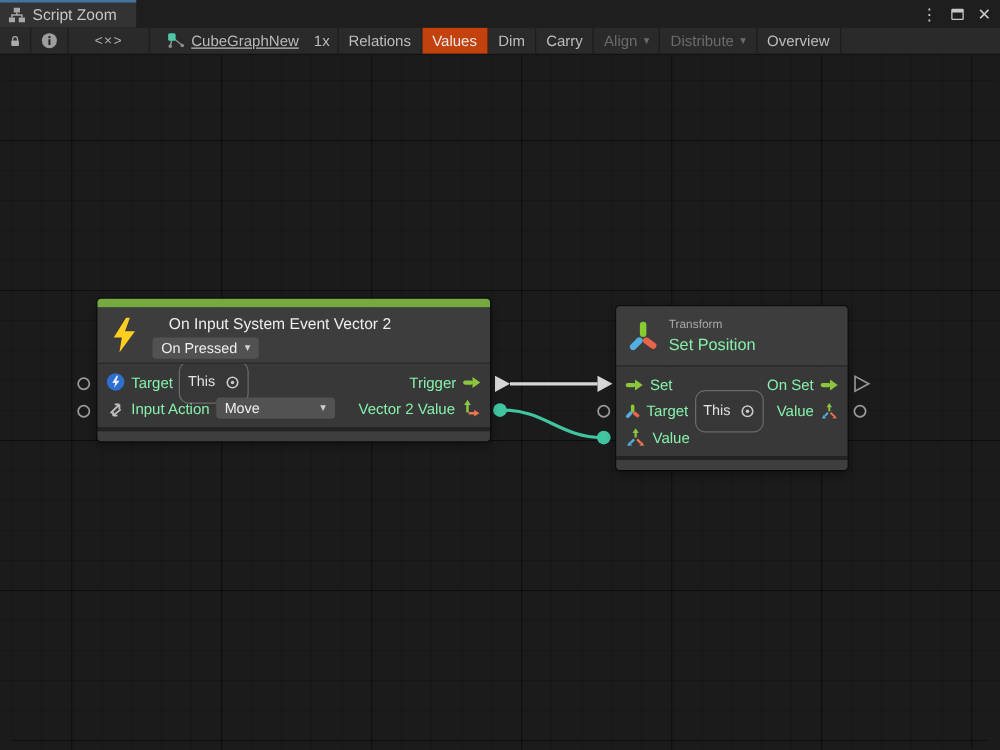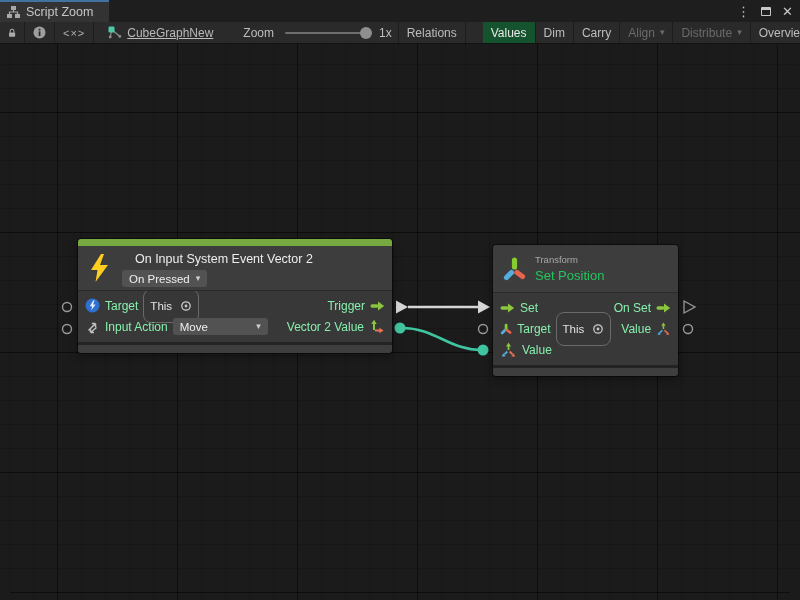--- a/index.html
+++ b/index.html
@@ -24,21 +24,21 @@
   .maximize-box { width:10px; height:9px; border:1px solid #C8C8C8; border-top-width:3px; border-radius:1px; }
 
   
   .toolbar {
     height:22px; background:#2A2A2A; border-bottom:1px solid #121212;
     display:flex; align-items:stretch; flex-shrink:0;
     font-size:12px; color:#BDBDBD; white-space:nowrap; overflow:hidden;
   }
   .tseg { display:flex; align-items:center; justify-content:center; border-right:1px solid #1D1D1D; padding:0 8px; gap:5px; }
   .tseg.no-sep { border-right:none; }
-  .tbtn.active { background:#14532d; color:#E8E8E8;margin-left:17px; }
+  .tbtn.active { background:#c2410c; color:#E8E8E8; }
   .tbtn.disabled { color:#6B6B6B; }
   .code-glyph { font-size:11px; letter-spacing:1px; color:#B0B0B0; }
   .zoom-area { border-right:none; padding-right:4px; }
   .slider-track { width:86px; height:2px; background:#6F6F6F; border-radius:1px; position:relative; margin-left:6px; }
   .slider-handle { position:absolute; right:-1px; top:-5px; width:12px; height:12px; border-radius:50%; background:#8F8F8F; }
   .zoom-val { padding:0 6px 0 4px; display:flex; align-items:center; border-right:1px solid #1D1D1D; }
   .graph-name { color:#B9B9B9; }
 
   
   .canvas {
@@ -62,21 +62,21 @@
   .node-footer { height:8px; background:#3E3E3E; border-radius:0 0 3px 3px; }
 
   #event-node { left:78px; top:195px; width:314px; }
   .event-header { height:45px; background:#3D3D3D; border-bottom:1px solid #2A2A2A; position:relative; }
   .event-title { position:absolute; left:57px; top:6px; font-size:12.5px; color:#EDEDED; }
   .mode-dd { position:absolute; left:44px; top:24px;text-align:center; }
 
   #set-node { left:493px; top:201px; width:185px; }
   .set-header { height:48px; background:#3D3D3D; border-bottom:1px solid #2A2A2A; position:relative; border-radius:3px 3px 0 0; }
   .set-cat { position:absolute; left:42px; top:9px; font-size:9.5px; color:#A8A8A8; }
-  .set-title { position:absolute; left:42px; top:23px; font-size:13px; color:#22c55e; }
+  .set-title { position:absolute; left:42px; top:23px; font-size:13px; color:#86efac; }
   .hdr-icon { position:absolute; left:9px; top:10px; }
 
   .port-row { height:21px; display:flex; align-items:center; padding:0 7px; gap:5px; }
   .row-label { font-size:12px; color:#86efac; }
   .spacer { flex:1; }
 
   .chip {
     display:inline-flex; align-items:center; gap:8px; height:34px; padding:0 6px;
     border:1px solid #6A6A6A; border-radius:8px; background:#373737;
     color:#E2E2E2; font-size:11.5px; cursor:default;
@@ -131,26 +131,20 @@
     </div>
     <div class="tseg no-sep" style="padding-left:14px;text-decoration:underline;">
       <svg width="14" height="13" viewBox="0 0 14 13">
         <line x1="4" y1="4" x2="11.5" y2="10" stroke="#8F8F8F" stroke-width="1.2"></line>
         <line x1="3.5" y1="5" x2="2.3" y2="10.8" stroke="#8F8F8F" stroke-width="1.2"></line>
         <rect x="0.5" y="0.5" width="6" height="6" rx="1.2" fill="#4EC9A8"></rect>
         <circle cx="11.8" cy="10.4" r="1.4" fill="#8F8F8F"></circle>
         <circle cx="2.2" cy="11" r="1.4" fill="#8F8F8F"></circle>
       </svg>
       <span class="graph-name">CubeGraphNew</span>
-    </div>
-    <div class="tseg no-sep zoom-area" style="padding-left:22px;">
-      <span>Zoom</span>
-      <span class="slider-track">
-        <span class="slider-handle"></span>
-      </span>
     </div>
     <div class="zoom-val">1x</div>
     <div class="tseg tbtn">Relations</div>
     <div class="tseg tbtn active">Values</div>
     <div class="tseg tbtn">Dim</div>
     <div class="tseg tbtn">Carry</div>
     <div class="tseg tbtn disabled">
       <span>Align</span>
       <span class="caret dim">▾</span>
     </div>

